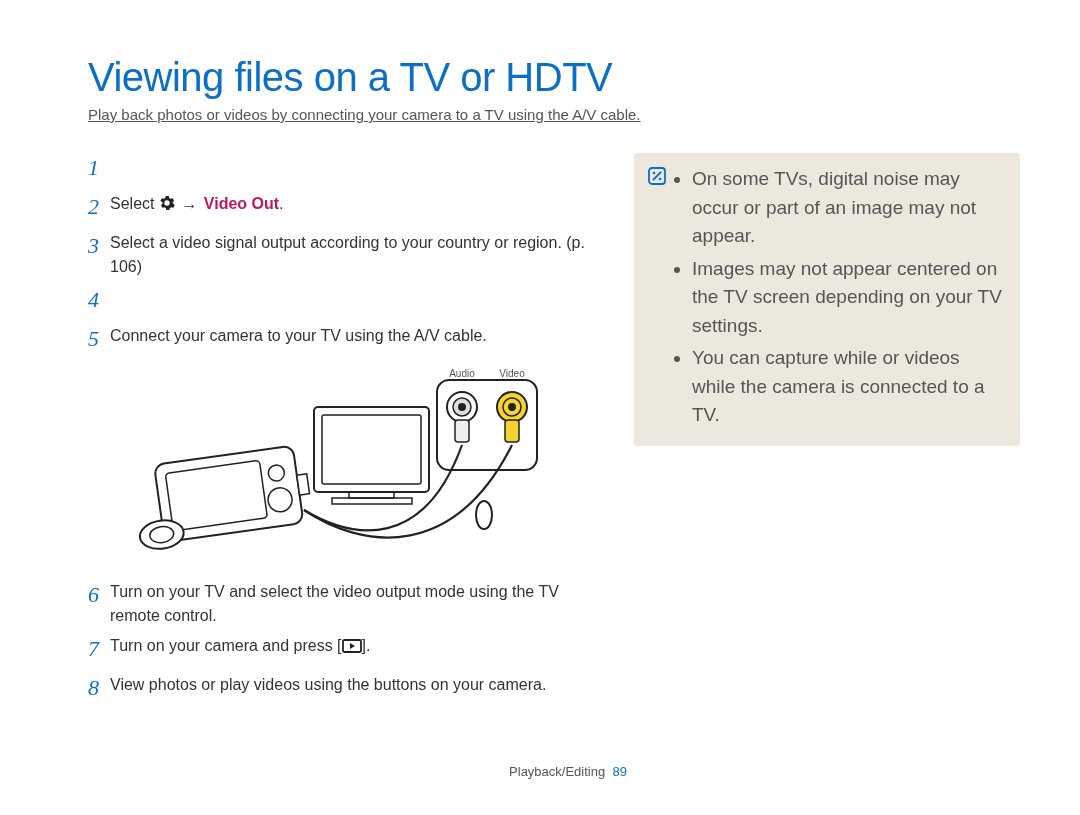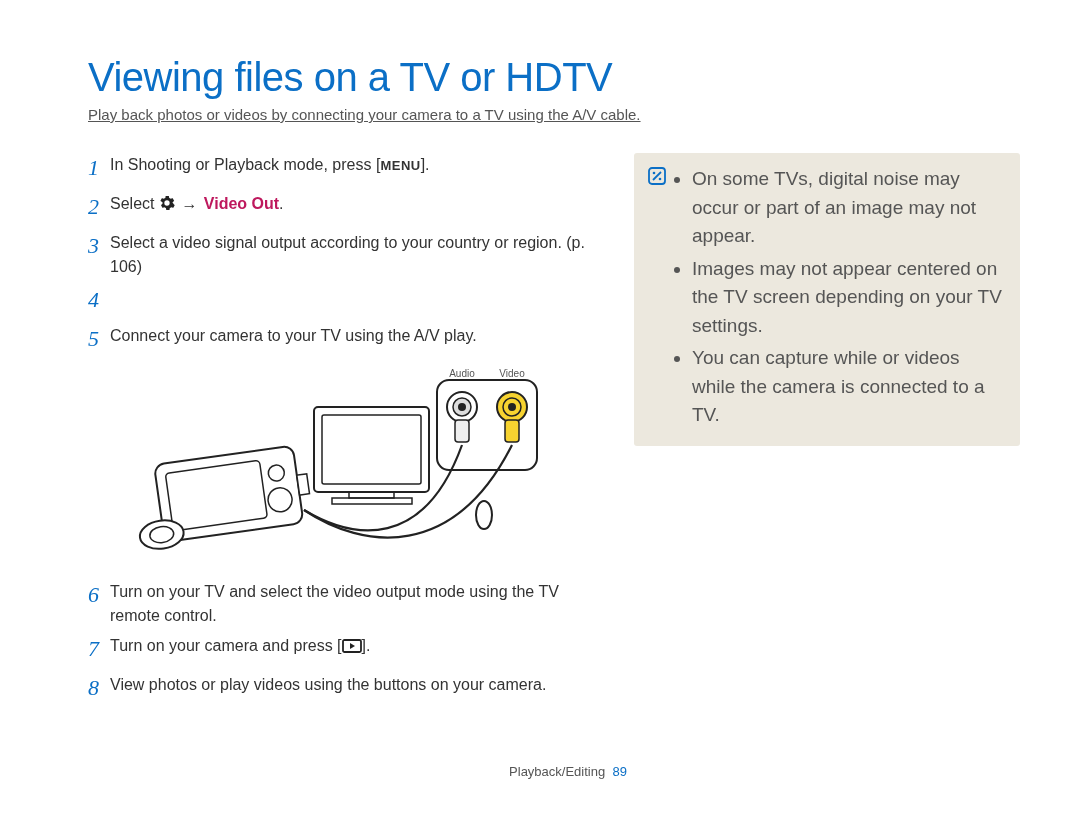--- a/index.html
+++ b/index.html
@@ -124,23 +124,20 @@
 <div class="page">
 
   <h1 class="title">Viewing files on a TV or HDTV</h1>
   <p class="subtitle">Play back photos or videos by connecting your camera to a TV using the A/V cable.</p>
 
   <div class="cols">
     <div class="left">
 
       <div class="step">
         <div class="step-num">1</div>
-        <div class="step-body">
-          <span>In Shooting or Playback mode, press [</span><span class="menu-label">MENU</span><span>].</span>
-        </div>
       </div>
 
       <div class="step">
         <div class="step-num">2</div>
         <div class="step-body">
           <span>Select </span><span class="gear-icon"><svg width="16" height="16" viewBox="0 0 24 24">
                 <path fill="#222" d="M12 8a4 4 0 1 0 0 8 4 4 0 0 0 0-8zm9.4 4c0 .5 0 .9-.1 1.3l2.1 1.6c.2.1.2.4.1.6l-2 3.5c-.1.2-.4.3-.6.2l-2.5-1a7.7 7.7 0 0 1-2.2 1.3l-.4 2.6c0 .2-.2.4-.5.4h-4c-.2 0-.4-.2-.5-.4l-.4-2.6a7.7 7.7 0 0 1-2.2-1.3l-2.5 1c-.2.1-.5 0-.6-.2l-2-3.5c-.1-.2-.1-.5.1-.6l2.1-1.6c-.1-.4-.1-.8-.1-1.3s0-.9.1-1.3L2.3 9.1c-.2-.1-.2-.4-.1-.6l2-3.5c.1-.2.4-.3.6-.2l2.5 1a7.7 7.7 0 0 1 2.2-1.3l.4-2.6c0-.2.2-.4.5-.4h4c.2 0 .4.2.5.4l.4 2.6a7.7 7.7 0 0 1 2.2 1.3l2.5-1c.2-.1.5 0 .6.2l2 3.5c.1.2.1.5-.1.6l-2.1 1.6c.1.4.1.8.1 1.3z"></path>
               </svg></span>
           <span class="arrow">→</span><span class="bold"> Video Out</span><span>.</span>
         </div>
@@ -150,21 +147,21 @@
         <div class="step-num">3</div>
         <div class="step-body">Select a video signal output according to your country or region. (p. 106)</div>
       </div>
 
       <div class="step">
         <div class="step-num">4</div>
       </div>
 
       <div class="step">
         <div class="step-num">5</div>
-        <div class="step-body">Connect your camera to your TV using the A/V play.</div>
+        <div class="step-body">Connect your camera to your TV using the A/V cable.</div>
       </div>
 
       <div class="diagram">
         <svg width="480" height="205" viewBox="0 0 480 205">
 
           <g>
             <rect x="200" y="42" width="115" height="85" rx="4" fill="none" stroke="#222" stroke-width="2"></rect>
             <rect x="208" y="50" width="99" height="69" rx="2" fill="none" stroke="#222" stroke-width="1.5"></rect>
             <rect x="235" y="127" width="45" height="6" fill="none" stroke="#222" stroke-width="1.5"></rect>
             <rect x="218" y="133" width="80" height="6" fill="none" stroke="#222" stroke-width="1.5"></rect>

